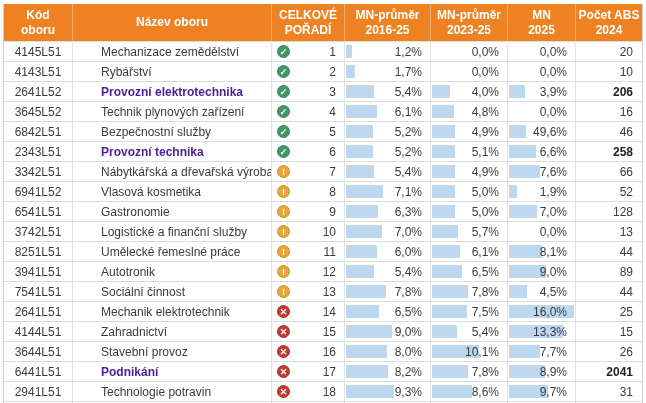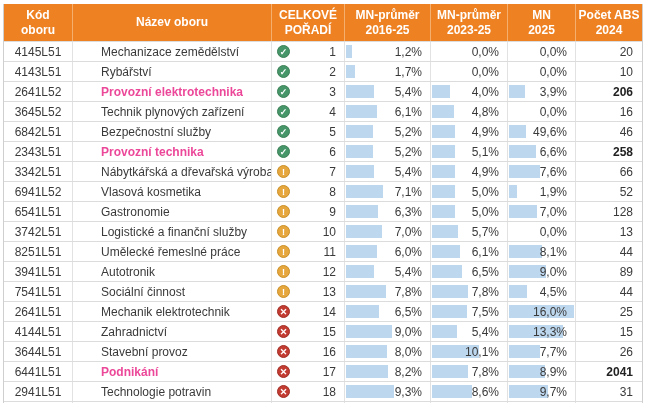--- a/index.html
+++ b/index.html
@@ -8,21 +8,21 @@
   .thead{display:grid;grid-template-columns:69px 199px 73px 86px 77px 68px 1fr;background:#EE8122;color:#fff;height:37px;}
   .hcell{display:flex;flex-direction:column;align-items:center;justify-content:center;text-align:center;
          font-size:12px;font-weight:bold;line-height:15px;border-right:1px solid #f4ae6d;box-sizing:border-box;}
   .hcell:last-child{border-right:none;}
   .trow{display:grid;grid-template-columns:69px 199px 73px 86px 77px 68px 1fr;height:19px;border-top:1px solid #dcdcdc;
         font-size:12px;color:#3a3a3a;background:#fff;}
   .cell{display:flex;align-items:center;border-right:1px solid #e2e2e2;box-sizing:border-box;overflow:hidden;white-space:nowrap;}
   .cell:last-child{border-right:none;}
   .code{justify-content:center;}
   .name{padding-left:7px;margin-left:21px;}
-  .name.b{font-weight:bold;color:#ec4899;}
+  .name.b{font-weight:bold;color:#4c1d95;}
   .rank{justify-content:space-between;padding:0 8px 0 5px;}
   .icon{width:13px;height:13px;box-sizing:border-box;border-radius:50%;color:#fff;font-size:9px;line-height:12px;
         text-align:center;font-weight:bold;flex:0 0 auto;}
   .icon.ok{background:#479669;border:1px solid #3c8157;}
   .icon.warn{background:#E6A83E;border:1px solid #cb8f27;}
   .icon.bad{background:#C23C32;border:1px solid #a32f27;}
   .pct{justify-content:flex-end;padding-right:8px;position:relative;}
   .bar{position:absolute;left:1px;top:3px;height:13px;background:#BDD7EE;}
   .pv{position:relative;}
   .abs{justify-content:flex-end;padding-right:9px;}

